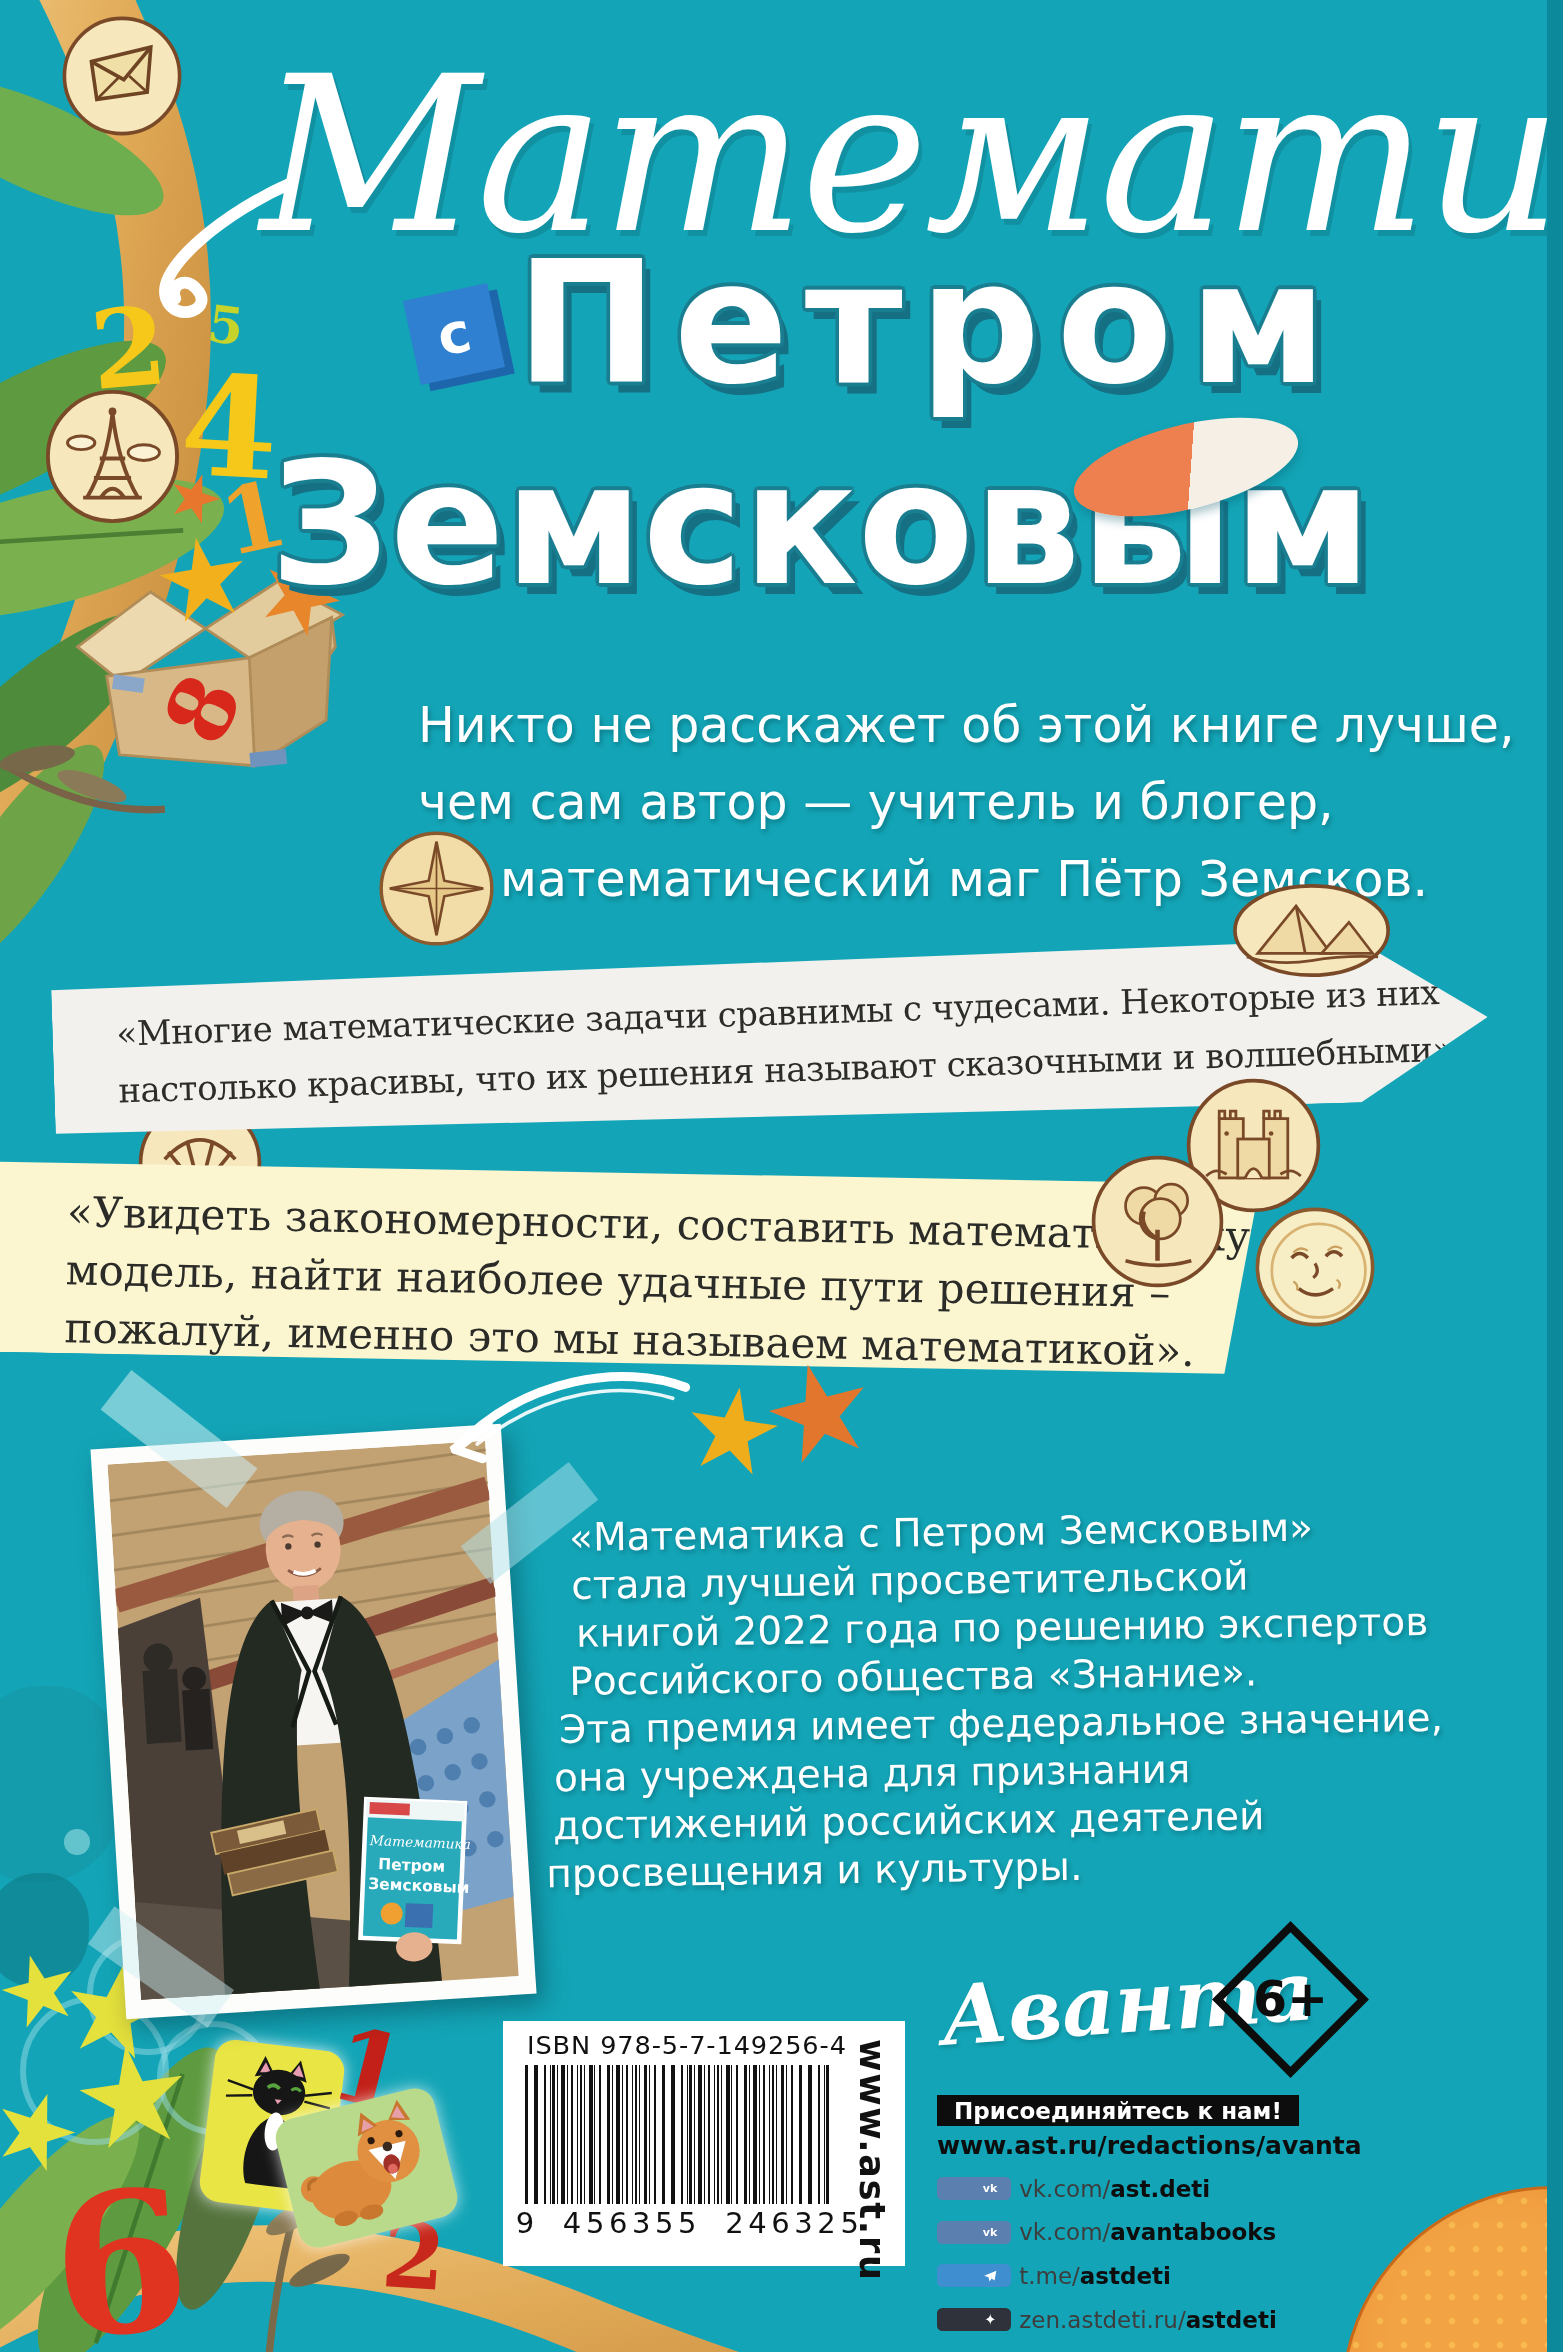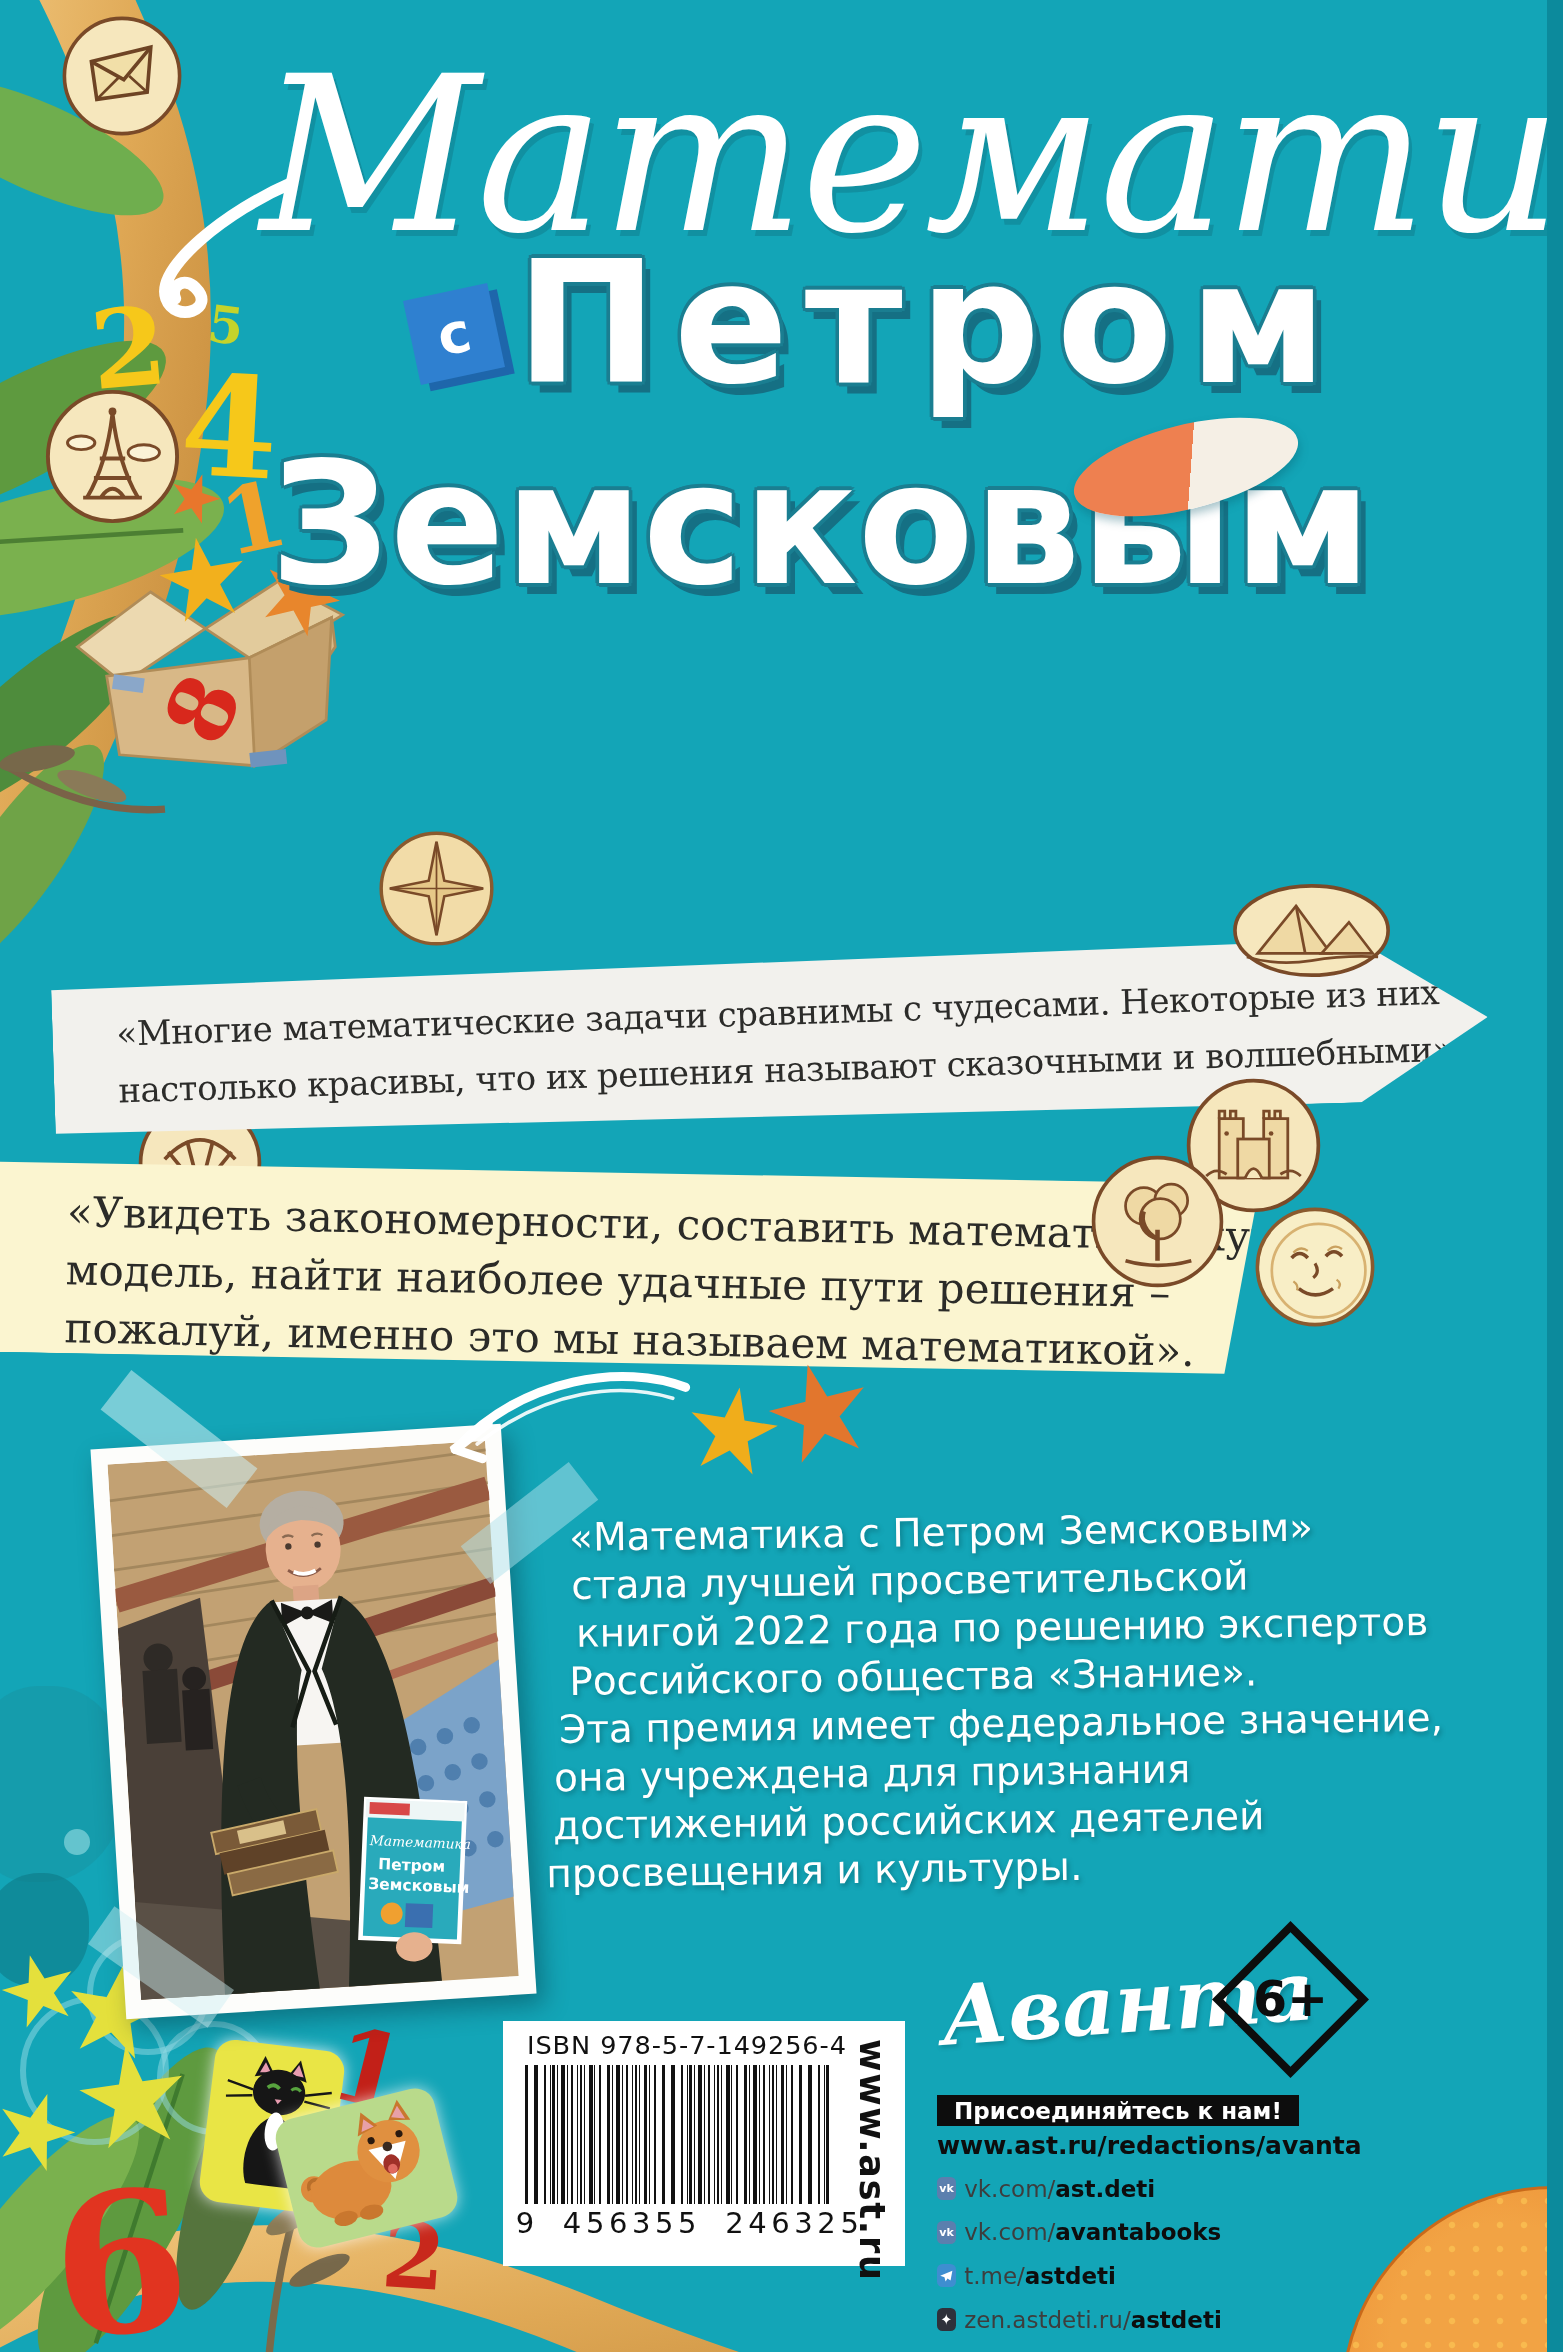--- a/index.html
+++ b/index.html
@@ -94,22 +94,22 @@
   .badge span{transform:rotate(-45deg);font-size:49px;font-weight:bold;color:#0d0d0d;}
   
   .social{left:937px;top:2095px;z-index:5;}
   .s-bar{width:362px;height:31px;background:#0d0d0d;color:#fff;font-weight:bold;
          font-size:23px;display:flex;align-items:center;justify-content:center;}
   .s-rows{margin-top:6.4px;display:flex;flex-direction:column;gap:18px;}
   .s-row{display:flex;align-items:center;gap:8.2px;height:25.6px;white-space:nowrap;}
   .s-row .pre{color:#3d3d3d;font-size:23px;}
   .s-row .bold{color:#0d0d0d;font-weight:bold;font-size:23px;}
   .s-row.first .bold{font-size:25px;}
-  .li-icon{width:19px;height:23px;border-radius:5.5px;display:inline-flex;flex:none;
-           align-items:center;justify-content:center;color:#fff;font-weight:bold;font-size:11px;}
+  .li-icon{width:42px;height:23px;border-radius:5.5px;display:inline-flex;flex:none;
+           align-items:center;justify-content:center;color:#fff;font-weight:bold;font-size:11px;padding-left:32px;}
   .ic-vk{background:#5b7fae;}
   .ic-tg{background:#3e8ed0;}
   .ic-zen{background:#2f313b;}
   
   .scrib{border:6.4px solid rgba(150,220,230,.5);border-radius:50%;z-index:2;}
   .leaves-bot{left:-13.7px;top:2042px;width:521px;height:315px;z-index:2;}
   .arc-bot{left:-18.3px;top:2193px;width:877px;height:183px;z-index:1;}
   .n6{left:53px;top:2167px;font-size:194px;color:#e13420;transform:rotate(-4deg);z-index:4;}
   .cat-card{left:207px;top:2045px;width:130px;height:163px;background:#e9e545;border-radius:20px;
             transform:rotate(7deg);z-index:4;box-shadow:0 0 14.6px rgba(255,255,255,.8);padding:5.5px;box-sizing:border-box;}
@@ -212,20 +212,25 @@
   <div class="abs num n8">8</div>
 
   <div class="abs t-script">Математика</div>
   <div class="abs sq-c">
     <span>с</span>
   </div>
   <div class="abs chunky t-petrom">Петром</div>
   <div class="abs chunky t-zems">Земсковым</div>
   <div class="abs eraser"></div>
 
+  <div class="abs intro">
+    <div class="i1">Никто не расскажет об этой книге лучше,</div>
+    <div class="i2">чем сам автор — учитель и блогер,</div>
+    <div class="i3">математический маг Пётр Земсков.</div>
+  </div>
 
   <div class="abs banner1">
     <div class="q">
       <div>«Многие математические задачи сравнимы с чудесами. Некоторые из них</div>
       <div>настолько красивы, что их решения называют сказочными и волшебными».</div>
     </div>
   </div>
   <div class="abs banner2">
     <div class="q">
       <div>«Увидеть закономерности, составить математическую</div>

